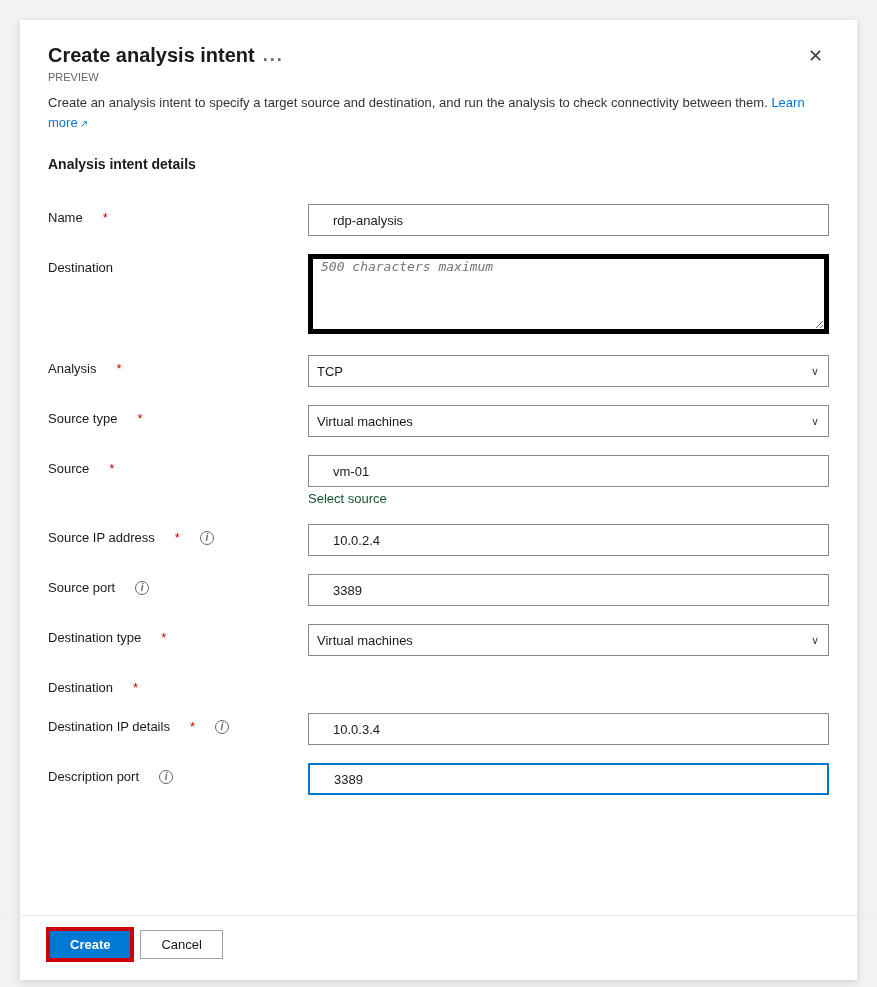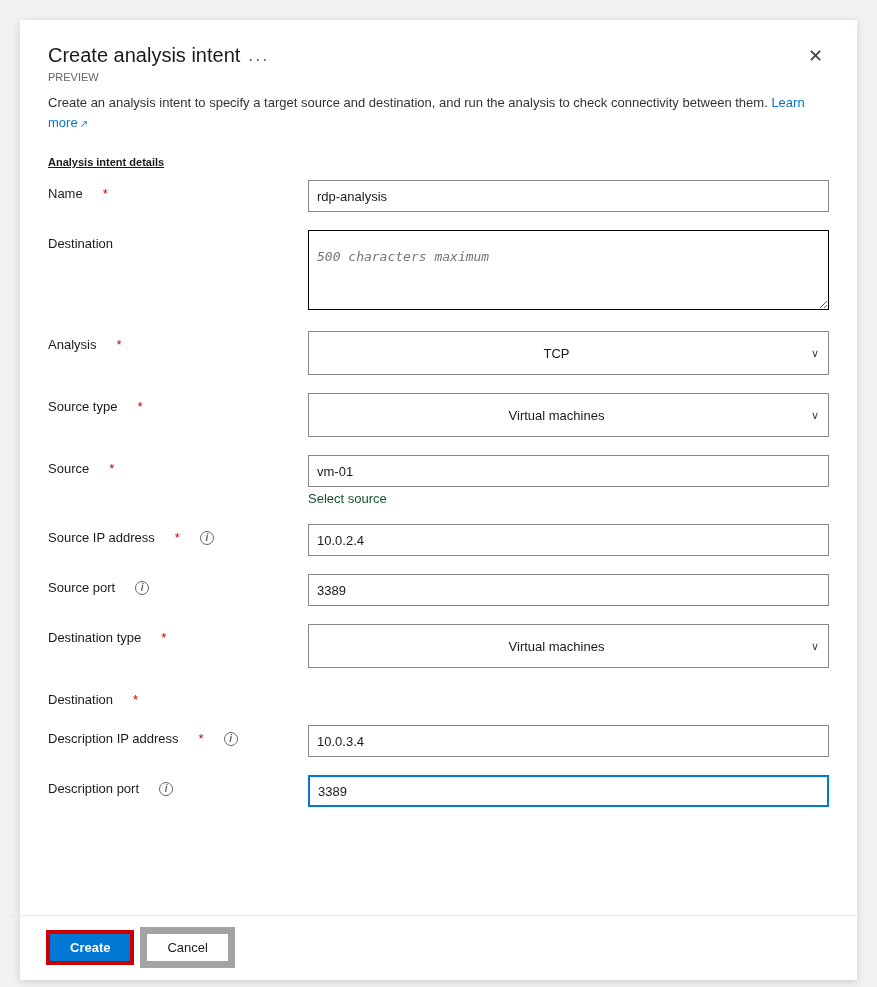--- a/index.html
+++ b/index.html
@@ -22,21 +22,21 @@
       box-shadow: 0 2px 8px rgba(0,0,0,0.15);
     }
     .panel-header {
       display: flex;
       align-items: center;
       justify-content: space-between;
       margin-bottom: 4px;
     }
     .panel-title {
       font-size: 20px;
-      font-weight: 400;
+      font-weight: 700;
       color: #1a1a1a;
       display: flex;
       align-items: center;
       gap: 8px;
     }
     .panel-title .dots {
       font-size: 18px;
       color: #666;
       letter-spacing: 2px;
       cursor: pointer;
@@ -60,26 +60,25 @@
       font-size: 13px;
       color: #333;
       margin-bottom: 24px;
       line-height: 1.5;
     }
     .panel-description a {
       color: #0078d4;
       text-decoration: none;
     }
     .section-title {
-      font-size: 11px;
+      font-size: 14px;
       font-weight: 600;
       color: #1a1a1a;
-      margin-bottom: 12px;
+      margin-bottom: 32px;
       padding-bottom: 0;
-      text-decoration: underline;
     }
     .form-row {
       display: flex;
       align-items: flex-start;
       margin-bottom: 18px;
     }
     .form-label {
       width: 260px;
       min-width: 260px;
       font-size: 13px;
@@ -107,55 +106,54 @@
       font-style: italic;
       font-weight: bold;
     }
     .form-control-wrap {
       flex: 1;
     }
     .form-input {
       width: 100%;
       height: 32px;
       border: 1px solid #8a8886;
-      padding: 0 8px;
+      padding: 0 24px;
       font-size: 13px;
       color: #1a1a1a;
       outline: none;
       background: #fff;
     }
     .form-textarea {
       width: 100%;
       height: 80px;
-      border: 1px solid #000000;
-      padding: 18px 8px;
+      border: 5px solid #000000;
+      padding: 0 8px;
       font-size: 13px;
       color: #a0a0a0;
       font-style: italic;
       outline: none;
       background: #fff;
       resize: vertical;
     }
     .form-select-wrap {
       width: 100%;
       position: relative;
     }
     .form-select {
       width: 100%;
-      height: 44px;
+      height: 32px;
       border: 1px solid #8a8886;
       padding: 0 32px 0 8px;
       font-size: 13px;
       color: #1a1a1a;
       background: #fff;
       appearance: none;
       -webkit-appearance: none;
       cursor: pointer;
       outline: none;
-      text-align: center;
     }
     .select-chevron {
       position: absolute;
       right: 10px;
       top: 50%;
       transform: translateY(-50%);
       pointer-events: none;
       color: #444;
       font-size: 11px;
     }
@@ -175,41 +173,41 @@
       border: none;
       border-top: 1px solid #edebe9;
       margin: 0 -28px;
       position: absolute;
       bottom: 64px;
       left: 0;
       right: 0;
     }
     .footer-actions {
       position: absolute;
-      bottom: 12px;
+      bottom: 20px;
       left: 28px;
       display: flex;
       gap: 8px;
       align-items: center;
     }
     .btn-create {
       background: #0078d4;
       color: #fff;
       border: 2px solid #c00;
       padding: 6px 20px;
       font-size: 13px;
       font-weight: 600;
       cursor: pointer;
       min-width: 80px;
       outline: 2px solid #c00;
     }
     .btn-cancel {
       background: #fff;
       color: #1a1a1a;
-      border: 7px solid #a3a3a3;
+      border: 1px solid #a3a3a3;
       padding: 6px 20px;
       font-size: 13px;
       cursor: pointer;
       min-width: 80px;
     }
   </style>
 </head>
 <body>
 
 <div class="panel">
@@ -342,21 +340,21 @@
     <div class="form-label">
       <span>Destination</span>
       <span class="required-star">*</span>
     </div>
     <div class="form-control-wrap">
     </div>
   </div>
 
   <div class="form-row">
     <div class="form-label">
-      <span>Description IP address</span>
+      <span>Destination IP details</span>
       <span class="required-star">*</span>
       <span class="info-icon" title="Info">i</span>
     </div>
     <div class="form-control-wrap">
       <input type="text" class="form-input" value="10.0.3.4" style="">
     </div>
   </div>
 
   <div class="form-row">
     <div class="form-label">

